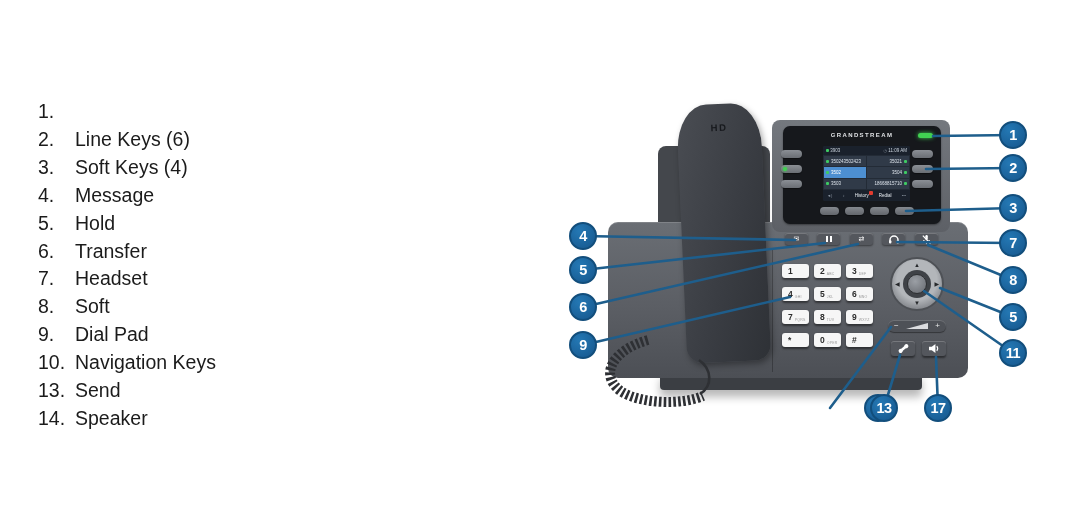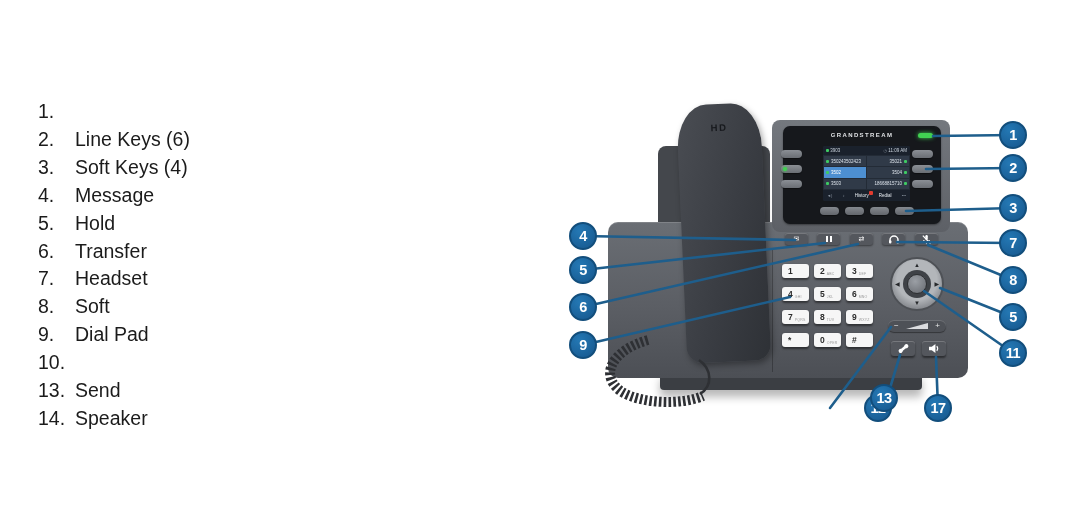--- a/index.html
+++ b/index.html
@@ -146,20 +146,21 @@
     <div class="legend-row">
         <span class="legend-num">8.</span>
         <span class="legend-label">Soft</span>
       </div>
     <div class="legend-row">
         <span class="legend-num">9.</span>
         <span class="legend-label">Dial Pad</span>
       </div>
     <div class="legend-row">
         <span class="legend-num">10.</span>
+        <span class="legend-label">Navigation Keys</span>
       </div>
     <div class="legend-row">
         <span class="legend-num">13.</span>
         <span class="legend-label">Send</span>
       </div>
     <div class="legend-row">
         <span class="legend-num">14.</span>
         <span class="legend-label">Speaker</span>
       </div>
   </div>
@@ -365,16 +366,16 @@
   <div class="abs callout" style="left:999px;top:194px;">3</div>
   <div class="abs callout" style="left:569px;top:222px;">4</div>
   <div class="abs callout" style="left:569px;top:256px;">5</div>
   <div class="abs callout" style="left:569px;top:293px;">6</div>
   <div class="abs callout" style="left:999px;top:229px;">7</div>
   <div class="abs callout" style="left:999px;top:266px;">8</div>
   <div class="abs callout" style="left:569px;top:331px;">9</div>
   <div class="abs callout" style="left:999px;top:303px;">5</div>
   <div class="abs callout" style="left:999px;top:339px;">11</div>
   <div class="abs callout" style="left:864px;top:394px;">12</div>
-  <div class="abs callout" style="left:870px;top:384px;">13</div>
+  <div class="abs callout" style="left:870px;top:394px;">13</div>
   <div class="abs callout" style="left:924px;top:394px;">17</div>
 
 </div>
 
 </body></html>

